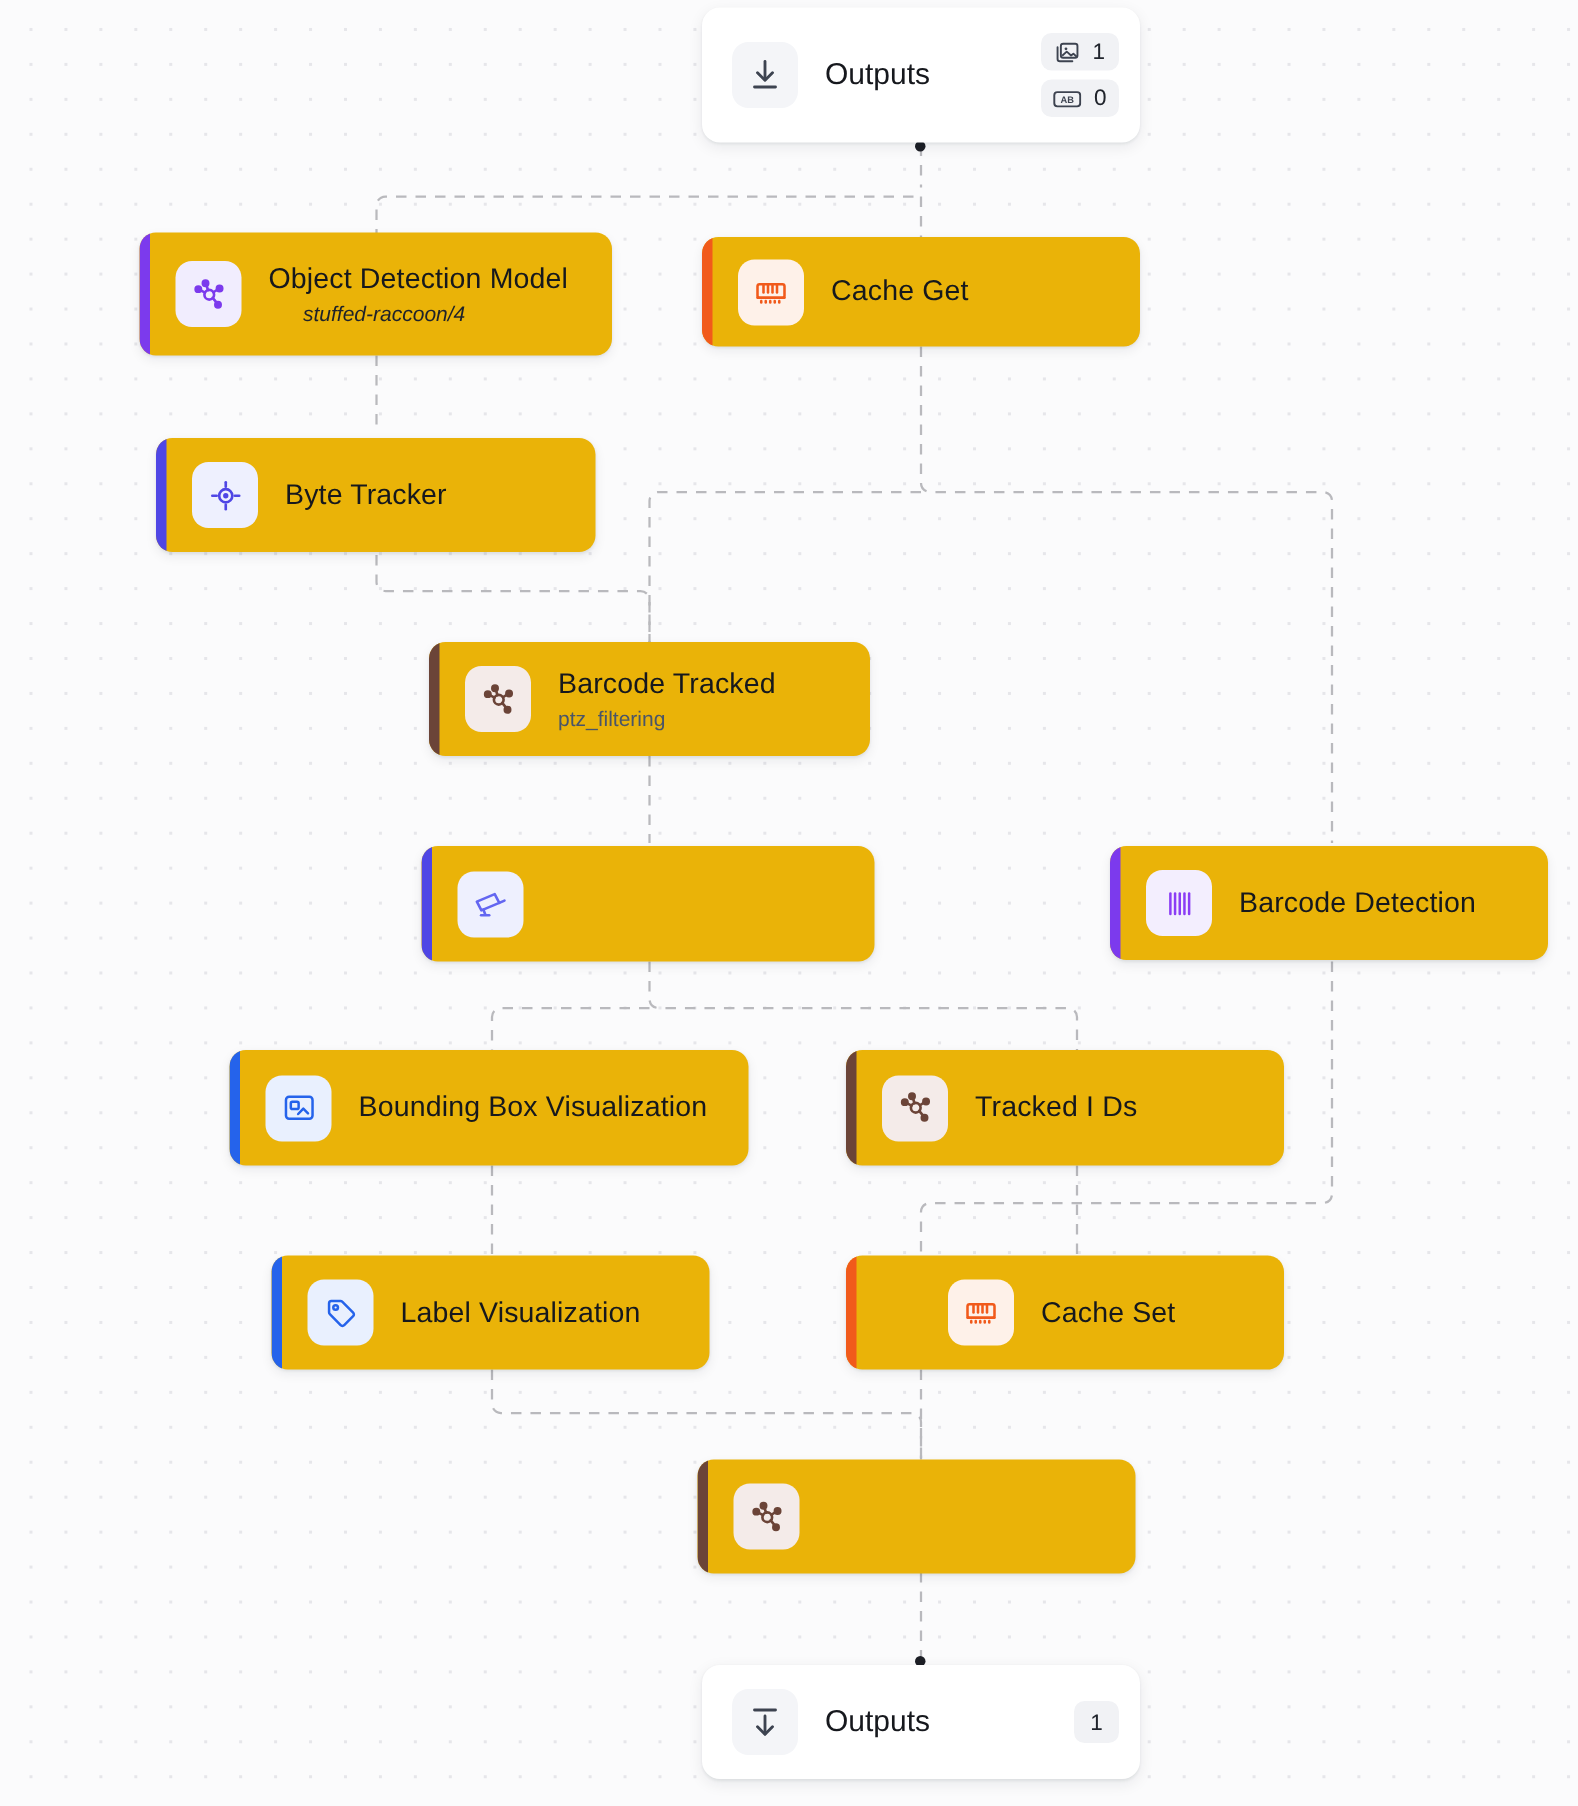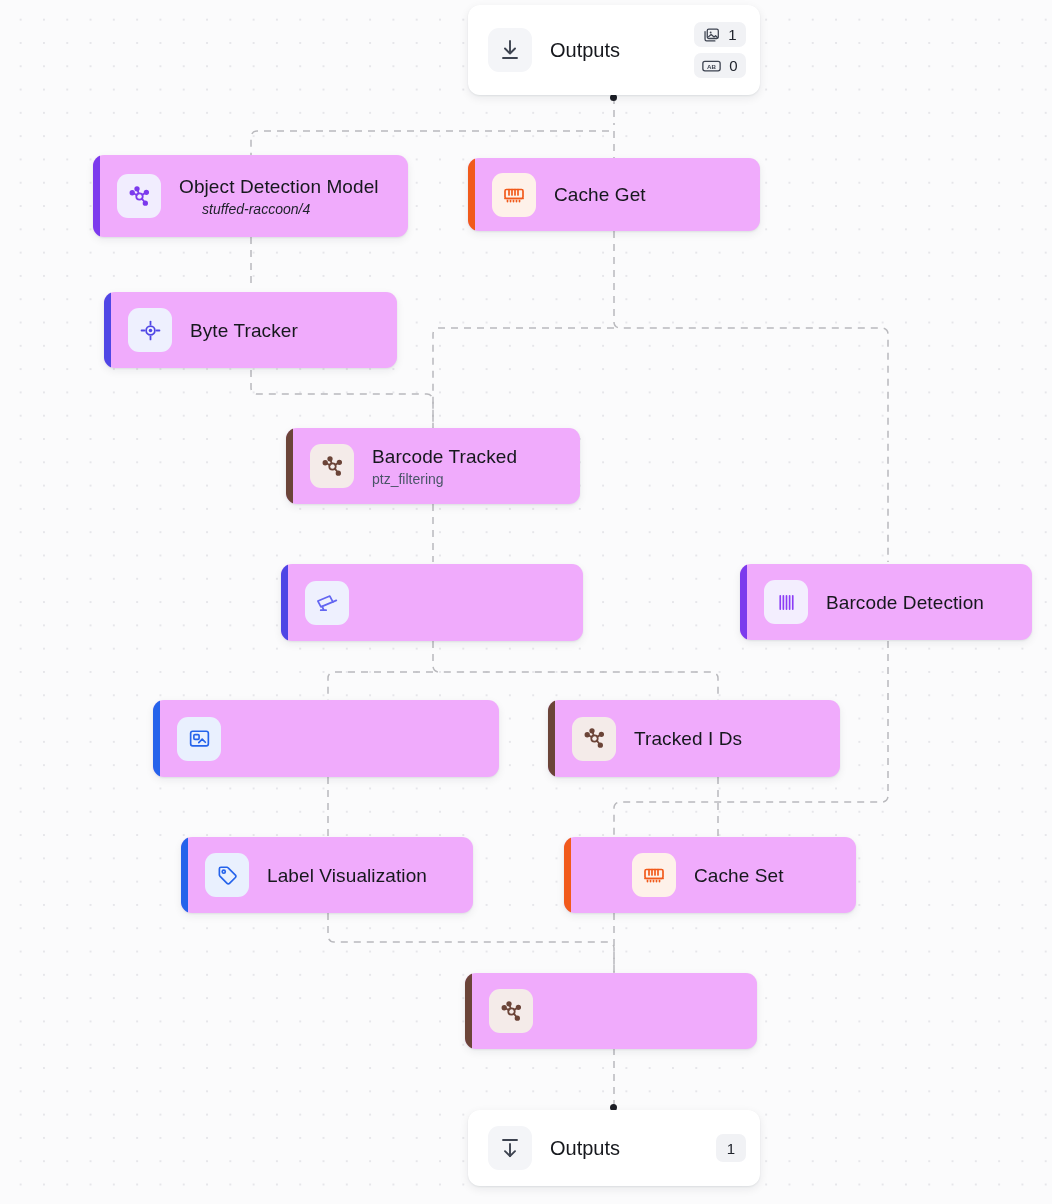--- a/index.html
+++ b/index.html
@@ -26,21 +26,21 @@
   #edges {
     position: absolute;
     left: 0;
     top: 0;
     width: 1052px;
     height: 1204px;
     pointer-events: none;
   }
   .node {
     position: absolute;
-    background: #f0abfc;
+    background: #eab308;
     border-radius: 11px;
     box-shadow: 0 1px 2px rgba(16,24,40,.07), 0 3px 8px rgba(16,24,40,.07);
     display: flex;
     align-items: center;
     overflow: hidden;
     box-sizing: border-box;
   }
   .accent {
     position: absolute;
     left: 0;
@@ -364,24 +364,27 @@
 <div class="node" style="left:153px; top:700px; width:346px; height:77px;">
   <div class="accent" style="background:#2563EB;"></div>
   <div class="node-inner">
     <div class="icon-box" style="background:#E9F0FE;">
       <svg width="25" height="25" viewBox="0 0 24 24" fill="none" stroke="#2563EB" stroke-width="1.6" stroke-linejoin="round">
         <rect x="3.5" y="5" width="17" height="14" rx="2"></rect>
         <rect x="6.6" y="8.2" width="5" height="4.6" rx="1"></rect>
         <path d="M11.3 16 L14.6 12.6 L17.6 15.6" stroke-linecap="round"></path>
       </svg>
     </div>
-  </div>
-</div>
-
-<div class="node" style="left:548px; top:700px; width:292px; height:77px;">
+    <div class="labels">
+      <div class="title">Bounding Box Visualization</div>
+    </div>
+  </div>
+</div>
+
+<div class="node" style="left:564px; top:700px; width:292px; height:77px;">
   <div class="accent" style="background:#6B4438;"></div>
   <div class="node-inner">
     <div class="icon-box" style="background:#F4EBE9;">
       <svg width="25" height="25" viewBox="0 0 24 24" fill="none" stroke="#6B4438" stroke-width="1.7" stroke-linecap="round">
         <circle cx="12" cy="12" r="3.1"></circle>
         <circle cx="5" cy="8.4" r="1.7" fill="#6B4438"></circle>
         <circle cx="9.6" cy="4.6" r="1.7" fill="#6B4438"></circle>
         <circle cx="18.6" cy="8" r="1.7" fill="#6B4438"></circle>
         <circle cx="17.6" cy="18.4" r="1.7" fill="#6B4438"></circle>
         <path d="M6.6 9.2 L9.3 10.6"></path>

